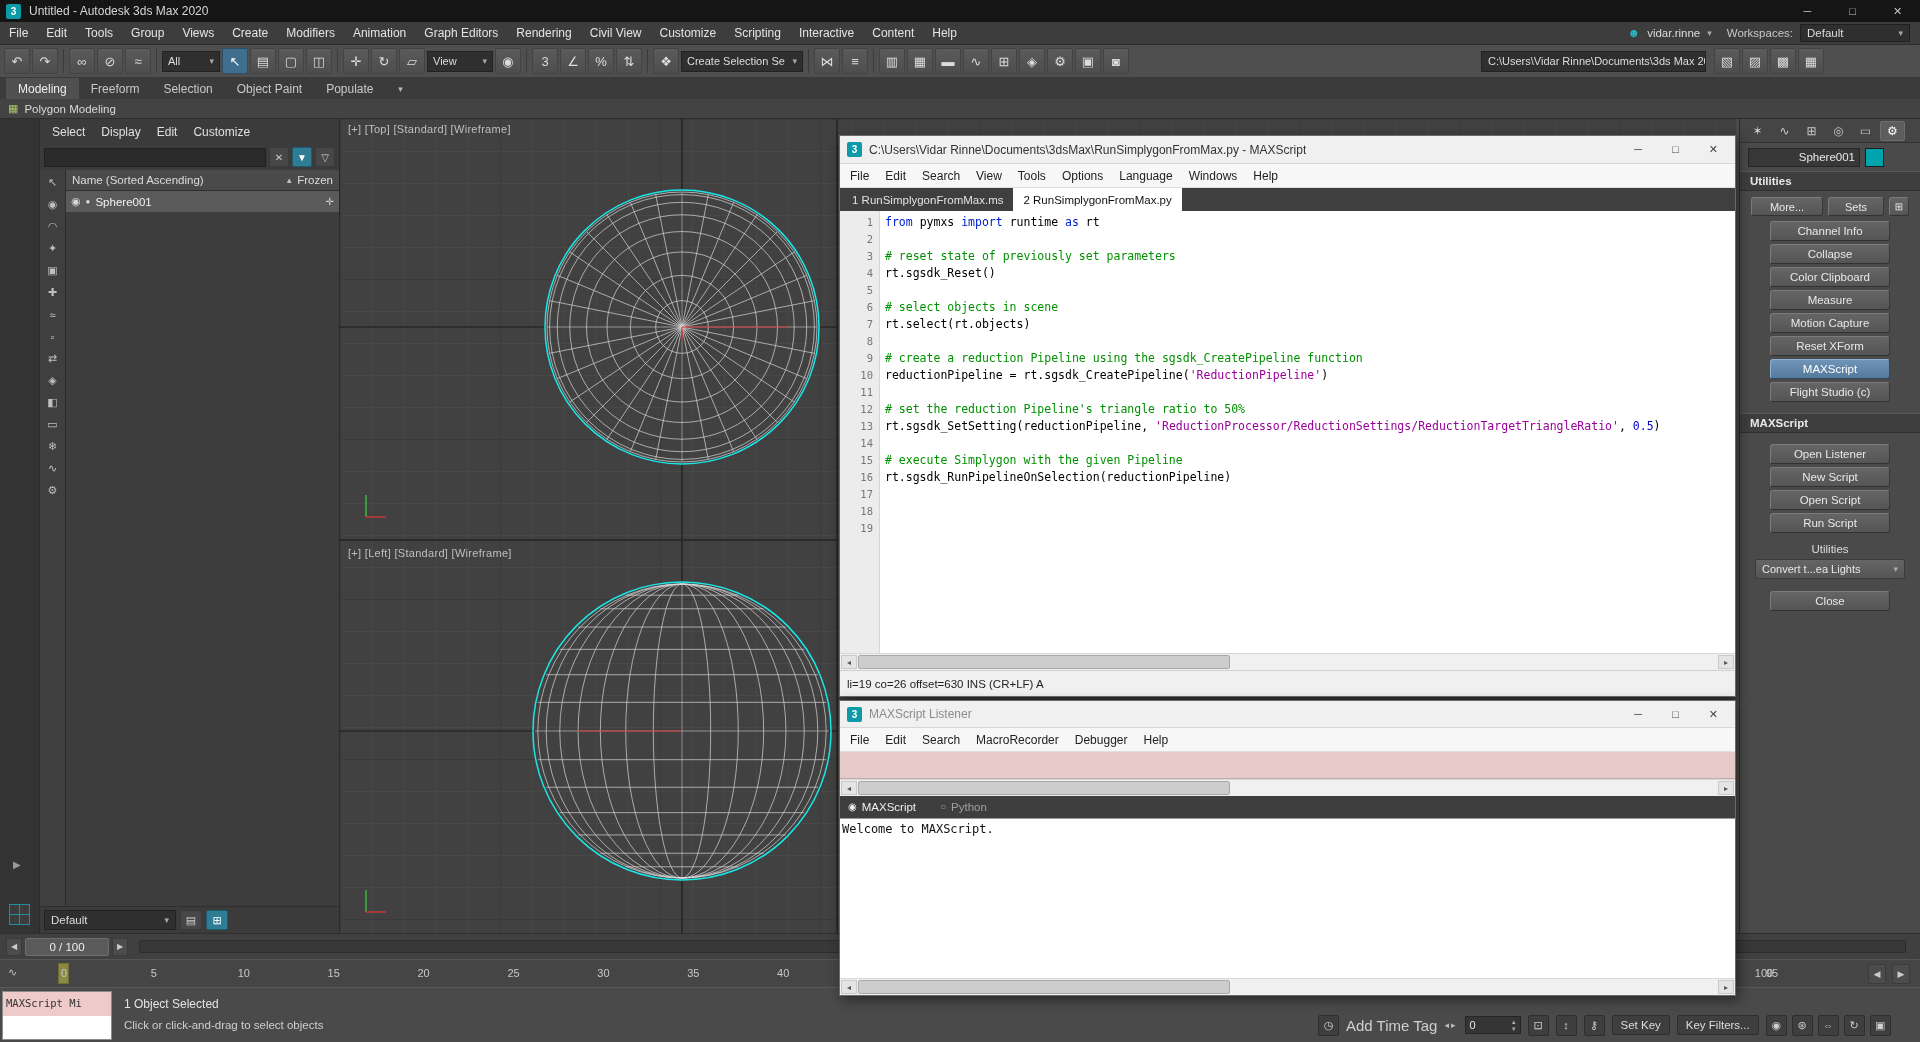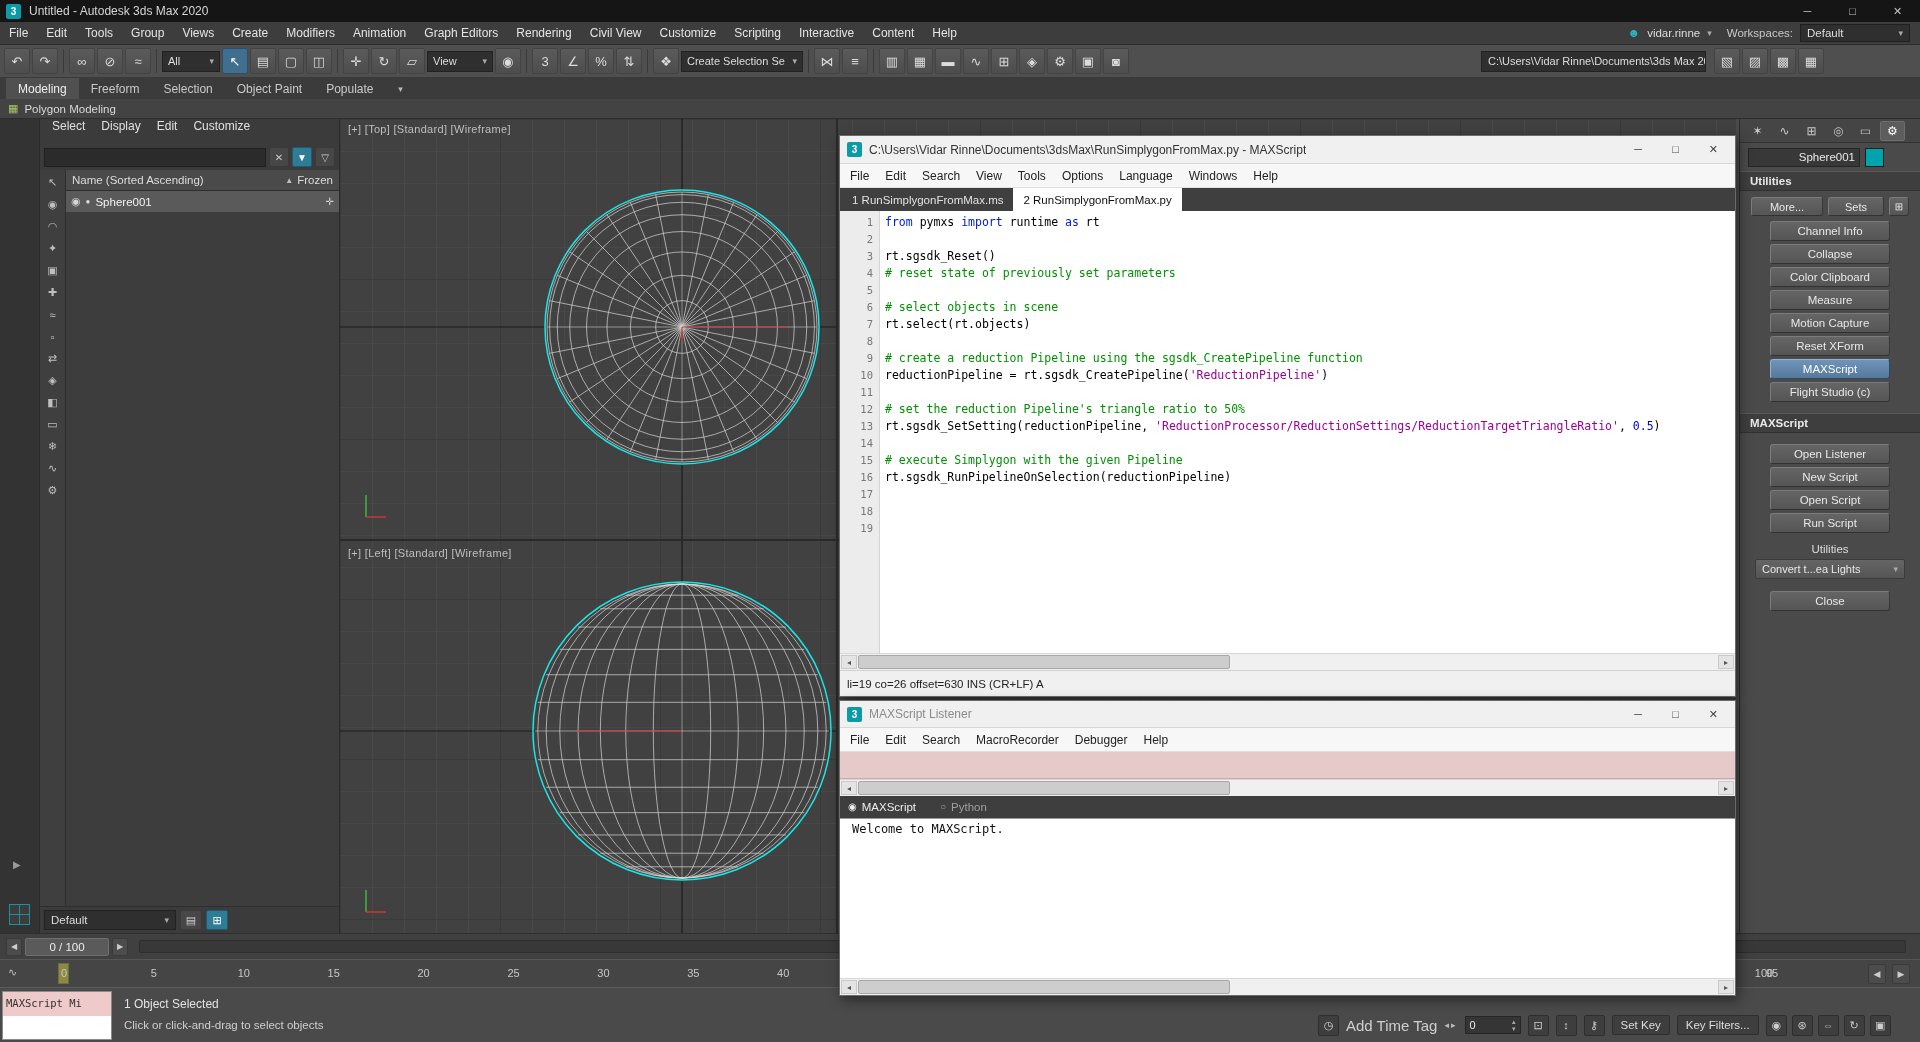--- a/index.html
+++ b/index.html
@@ -54,21 +54,21 @@
 
 #leftstrip{left:0;top:119px;width:40px;height:814px;background:#333;border-right:1px solid #2a2a2a}
 .expand-arrow{position:absolute;left:13px;top:740px;color:#999;font-size:10px}
 .layout-icon{position:absolute;left:9px;top:785px;width:21px;height:21px;border:1px solid #1f8fa0;
   background:linear-gradient(#1f8fa0,#1f8fa0) 50% 0/1px 100% no-repeat,
              linear-gradient(#1f8fa0,#1f8fa0) 0 50%/100% 1px no-repeat,#3c3c3c}
 
 
 #explorer{left:40px;top:119px;width:300px;height:814px;background:#3b3b3b;border-right:1px solid #2a2a2a;
   display:flex;flex-direction:column}
-#ex-menus{height:25px;display:flex;font-size:12px;color:#e0e0e0;padding-left:4px}
+#ex-menus{height:25px;display:flex;align-items:center;font-size:12px;color:#e0e0e0;padding-left:4px}
 .ex-menu-item{padding:0 8px;white-space:nowrap}
 .ex-search{height:26px;display:flex;align-items:center;gap:3px;padding:0 4px}
 .ex-input{flex:1;height:19px;background:#2b2b2b;border:1px solid #202020}
 .ex-sbtn{width:20px;height:20px;display:flex;align-items:center;justify-content:center;color:#ccc;font-size:10px;
   background:#474747;border:1px solid #3a3a3a;border-radius:2px;flex:0 0 auto}
 .ex-sbtn.hl{background:#2e7d95;border-color:#1f5a6e;color:#fff}
 .ex-body{flex:1;display:flex;min-height:0}
 #ex-tools{width:26px;background:#3f3f3f;border-right:1px solid #2e2e2e;display:flex;flex-direction:column;
   align-items:center;padding-top:2px;gap:1px}
 .ex-tool{width:22px;height:21px;display:flex;align-items:center;justify-content:center;color:#bfbfbf;font-size:11px}
@@ -198,21 +198,21 @@
   display:flex;align-items:center;padding-left:7px}
 
 
 #listener-win{left:839px;top:700px;width:897px;height:296px;display:flex;flex-direction:column}
 .li-macro{height:28px;background:#e6c9c9;border-bottom:1px solid #c8a8a8}
 .li-radio{height:22px;background:#3e3e3e;display:flex;align-items:center;gap:24px;padding-left:8px;font-size:11.5px}
 .radio{display:flex;align-items:center;gap:5px}
 .radio .rg{font-size:10px}
 .radio.on{color:#eee}.radio.off{color:#9f9f9f}
 .li-out{height:164px;background:#fff;font:12px/15px "DejaVu Sans Mono",monospace;color:#111;
-  padding:3px 12px;border-top:1px solid #999;overflow:hidden}
+  padding:3px 2px;border-top:1px solid #999;overflow:hidden}
 </style>
 </head>
 <body>
 
 <div id="root">
 
   <div id="titlebar" class="abs">
     <span class="applogo">3</span>
     <span>Untitled - Autodesk 3ds Max 2020</span>
     <span class="wc">
@@ -628,22 +628,22 @@
           <div class="ln">14</div>
           <div class="ln">15</div>
           <div class="ln">16</div>
           <div class="ln">17</div>
           <div class="ln">18</div>
           <div class="ln">19</div>
         </div>
       <div id="ed-code">
           <div class="cl"><span class="seg-kw">from</span><span class="seg-pl"> pymxs </span><span class="seg-kw">import</span><span class="seg-pl"> runtime </span><span class="seg-kw">as</span><span class="seg-pl"> rt</span></div>
           <div class="cl">&nbsp;</div>
+          <div class="cl"><span class="seg-cm"># reset state of previously set parameters</span></div>
           <div class="cl"><span class="seg-pl">rt.sgsdk_Reset()</span></div>
-          <div class="cl"><span class="seg-cm"># reset state of previously set parameters</span></div>
           <div class="cl">&nbsp;</div>
           <div class="cl"><span class="seg-cm"># select objects in scene</span></div>
           <div class="cl"><span class="seg-pl">rt.select(rt.objects)</span></div>
           <div class="cl">&nbsp;</div>
           <div class="cl"><span class="seg-cm"># create a reduction Pipeline using the sgsdk_CreatePipeline function</span></div>
           <div class="cl"><span class="seg-pl">reductionPipeline = rt.sgsdk_CreatePipeline(</span><span class="seg-st">'ReductionPipeline'</span><span class="seg-pl">)</span></div>
           <div class="cl">&nbsp;</div>
           <div class="cl"><span class="seg-cm"># set the reduction Pipeline's triangle ratio to 50%</span></div>
           <div class="cl"><span class="seg-pl">rt.sgsdk_SetSetting(reductionPipeline, </span><span class="seg-st">'ReductionProcessor/ReductionSettings/ReductionTargetTriangleRatio'</span><span class="seg-pl">, </span><span class="seg-nm">0.5</span><span class="seg-pl">)</span></div>
           <div class="cl">&nbsp;</div>

